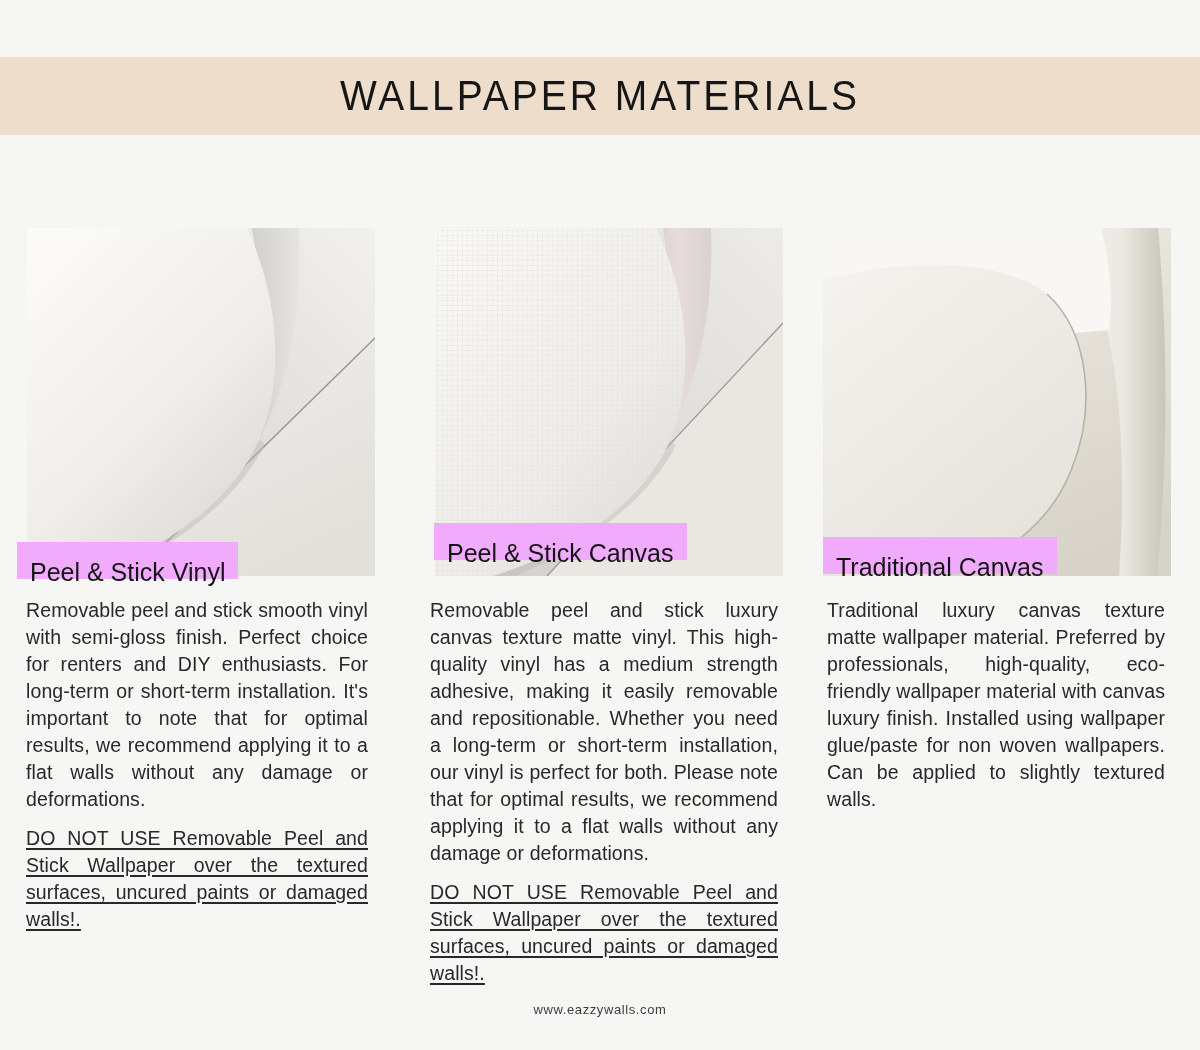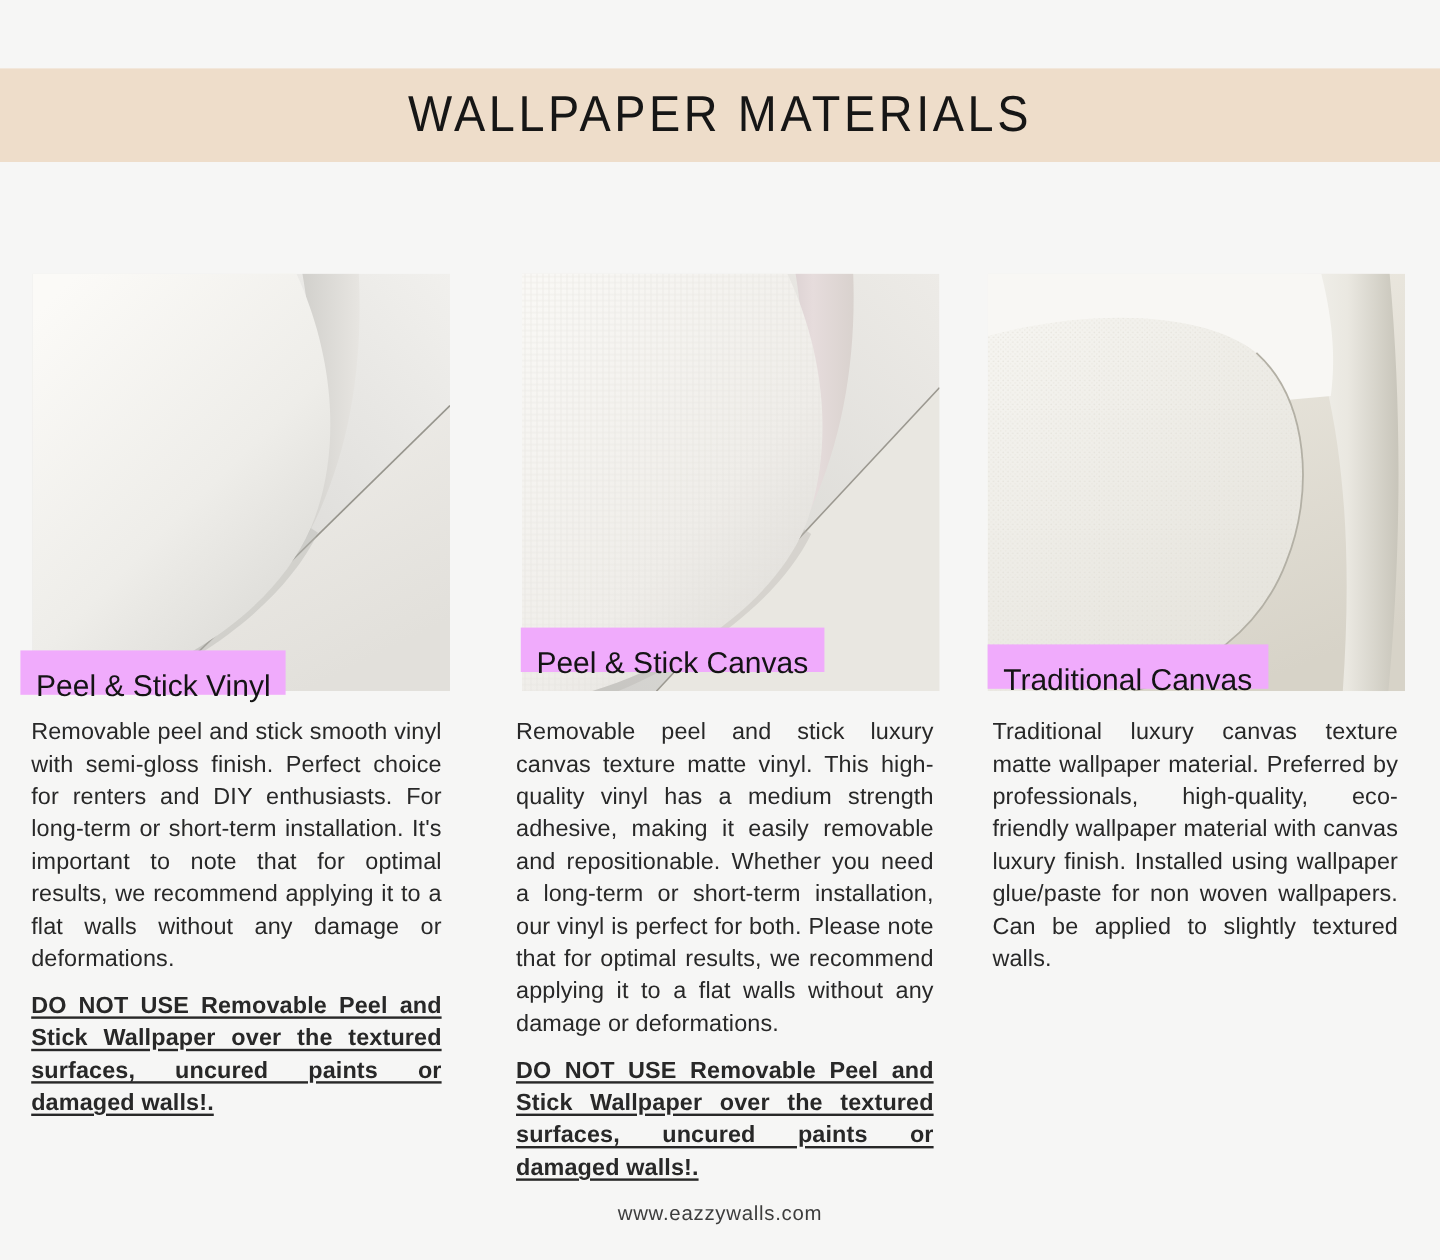--- a/index.html
+++ b/index.html
@@ -82,31 +82,30 @@
     line-height: 27px;
     text-align: justify;
     letter-spacing: 0.1px;
     color: #282828;
   }
   .text-block p { margin: 12px; }
   .warning {
     text-decoration: underline;
     text-underline-offset: 3px;
     text-decoration-thickness: 1.5px;
-    font-weight: bold;
   }
   .warning:empty { display: none; }
 
   
   .footer {
     position: absolute;
     top: 1002px; left: 0;
     width: 1200px;
     text-align: center;
-    font-size: 17px;
+    font-size: 13px;
     letter-spacing: 0.6px;
     color: #3d3d3d;
   }
 </style>
 </head>
 <body>
 
 <div class="canvas">
 
   <header class="banner">

